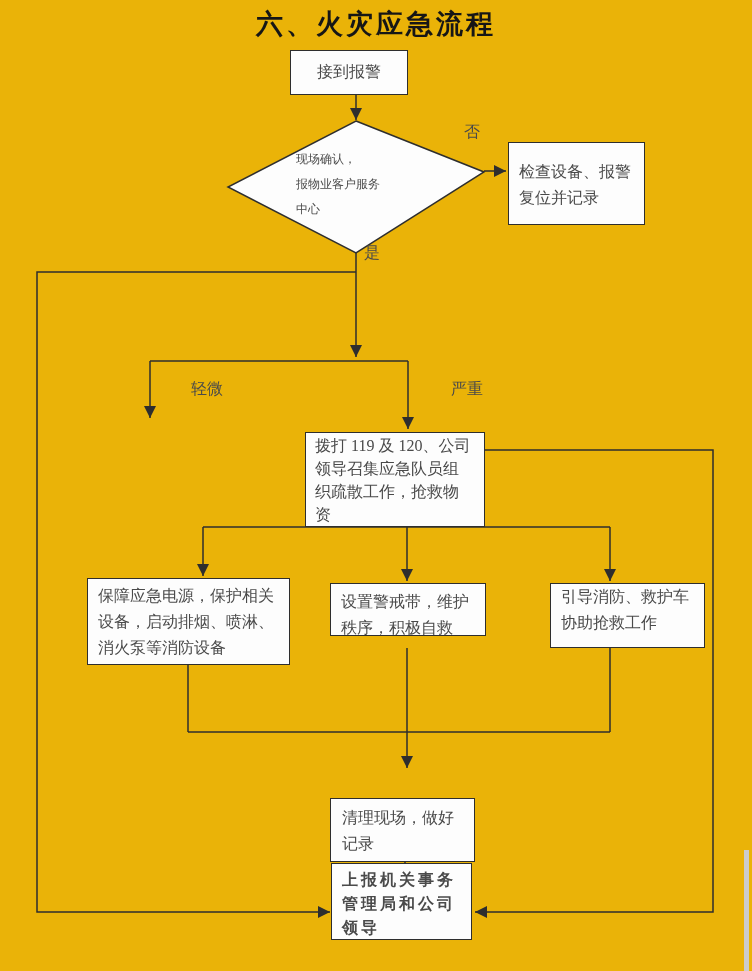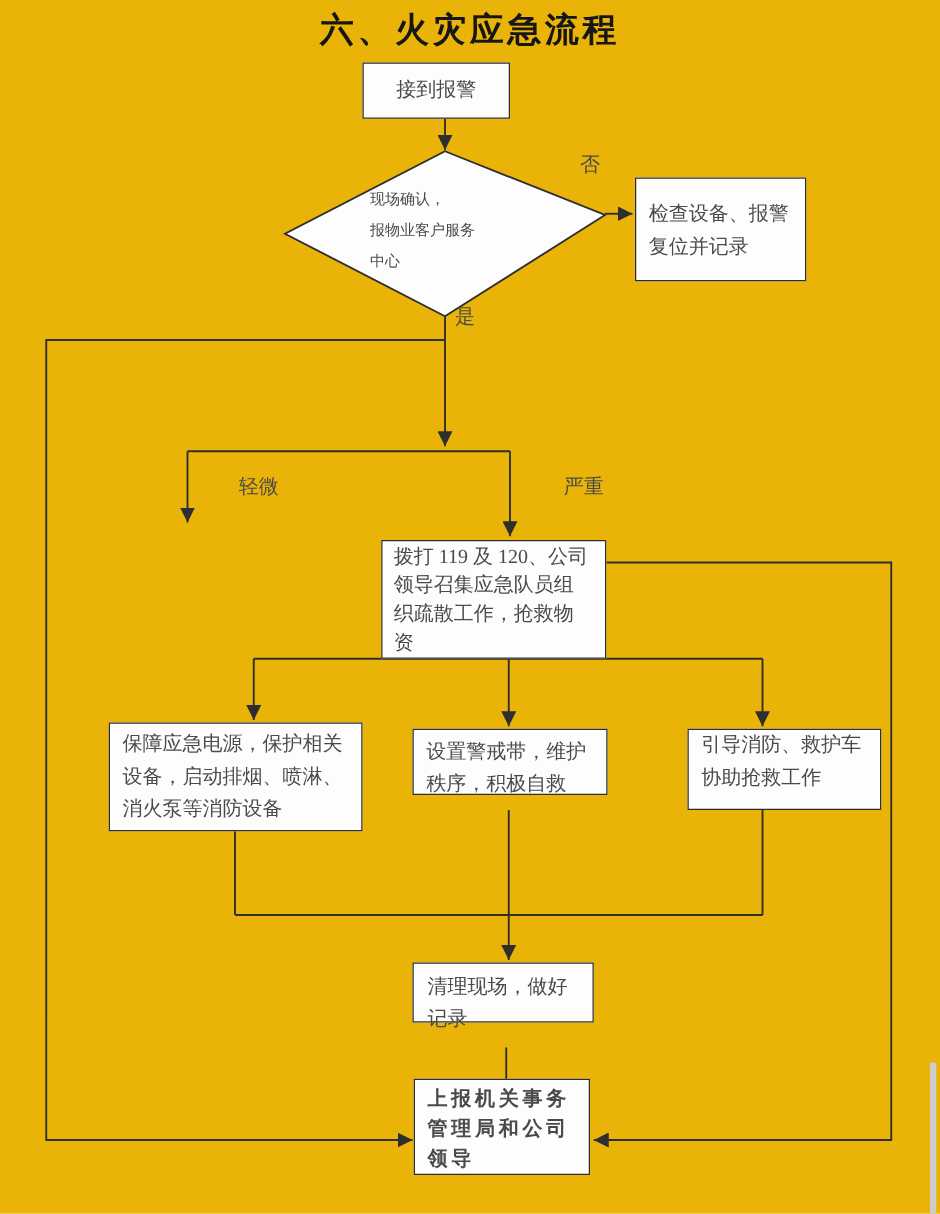--- a/index.html
+++ b/index.html
@@ -24,21 +24,21 @@
     color:#4a4a4a;font-size:16px;white-space:pre-line;
   }
   #node-start{left:290px;top:50px;width:118px;height:45px;
     display:flex;align-items:center;justify-content:center;}
   #node-no-action{left:508px;top:142px;width:137px;height:83px;padding:16px 8px 0 10px;line-height:26px;}
   #node-minor-action{left:75px;top:420px;width:150px;height:72px;padding:1px 4px 0 8px;line-height:23px;}
   #node-severe-action{left:305px;top:432px;width:180px;height:95px;padding:1px 4px 0 9px;line-height:23px;}
   #node-power{left:87px;top:578px;width:203px;height:87px;padding:4px 4px 0 10px;line-height:26px;}
   #node-cordon{left:330px;top:583px;width:156px;height:53px;padding:5px 4px 0 10px;line-height:26px;}
   #node-guide{left:522px;top:583px;width:155px;height:65px;padding:0 4px 0 10px;line-height:26px;margin-left:28px;}
-  #node-cleanup{left:330px;top:770px;width:145px;height:48px;padding:6px 4px 0 11px;line-height:26px;}
+  #node-cleanup{left:330px;top:798px;width:145px;height:64px;padding:6px 4px 0 11px;line-height:26px;}
   #node-report{left:331px;top:863px;width:141px;height:77px;padding:4px 2px 0 10px;line-height:24px;letter-spacing:3px;font-weight:bold;}
   #decision-text{
     position:absolute;left:296px;top:147px;width:178px;z-index:2;
     color:#4a4a4a;font-size:12px;line-height:25px;white-space:pre-line;
   }
   .edge-label{position:absolute;z-index:2;font-size:16px;color:#4a4a4a;}
   #label-no{left:464px;top:122px;}
   #label-yes{left:364px;top:243px;}
   #label-minor{left:191px;top:379px;}
   #label-severe{left:451px;top:379px;}

